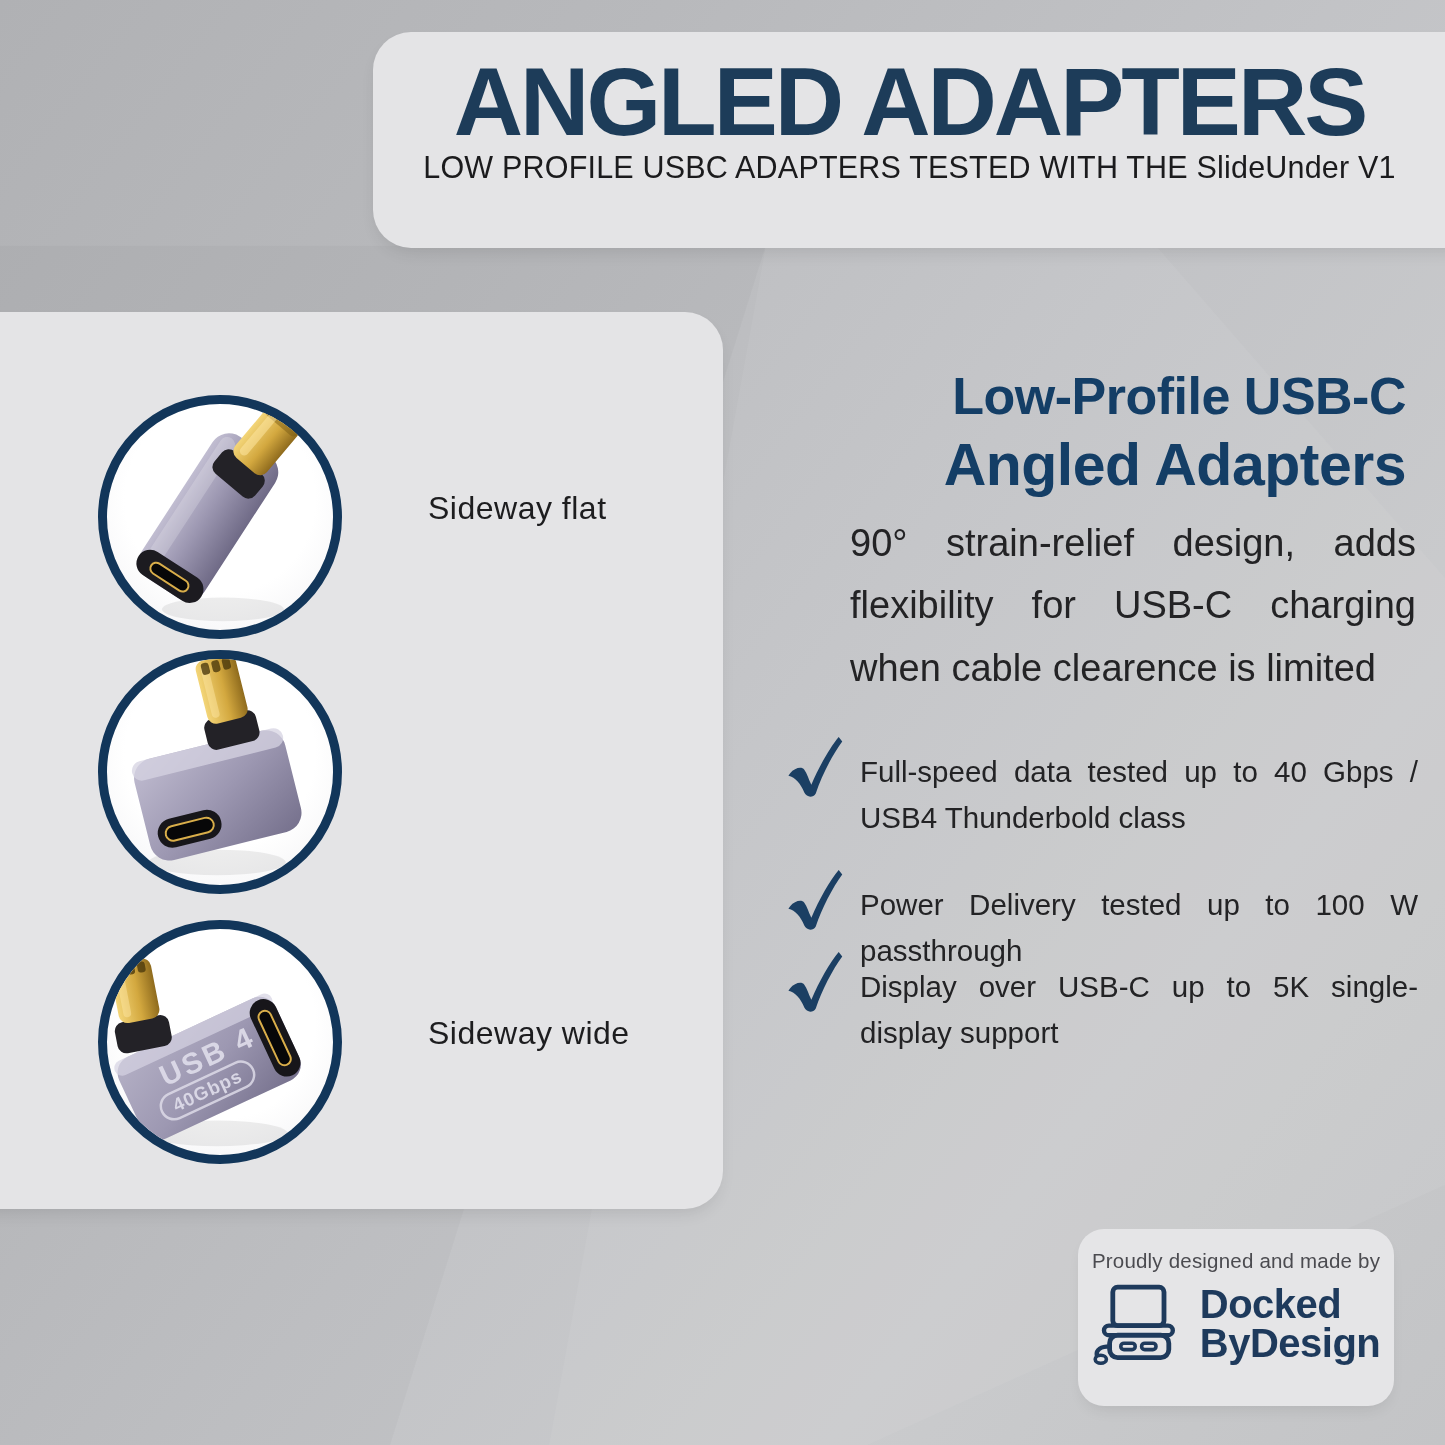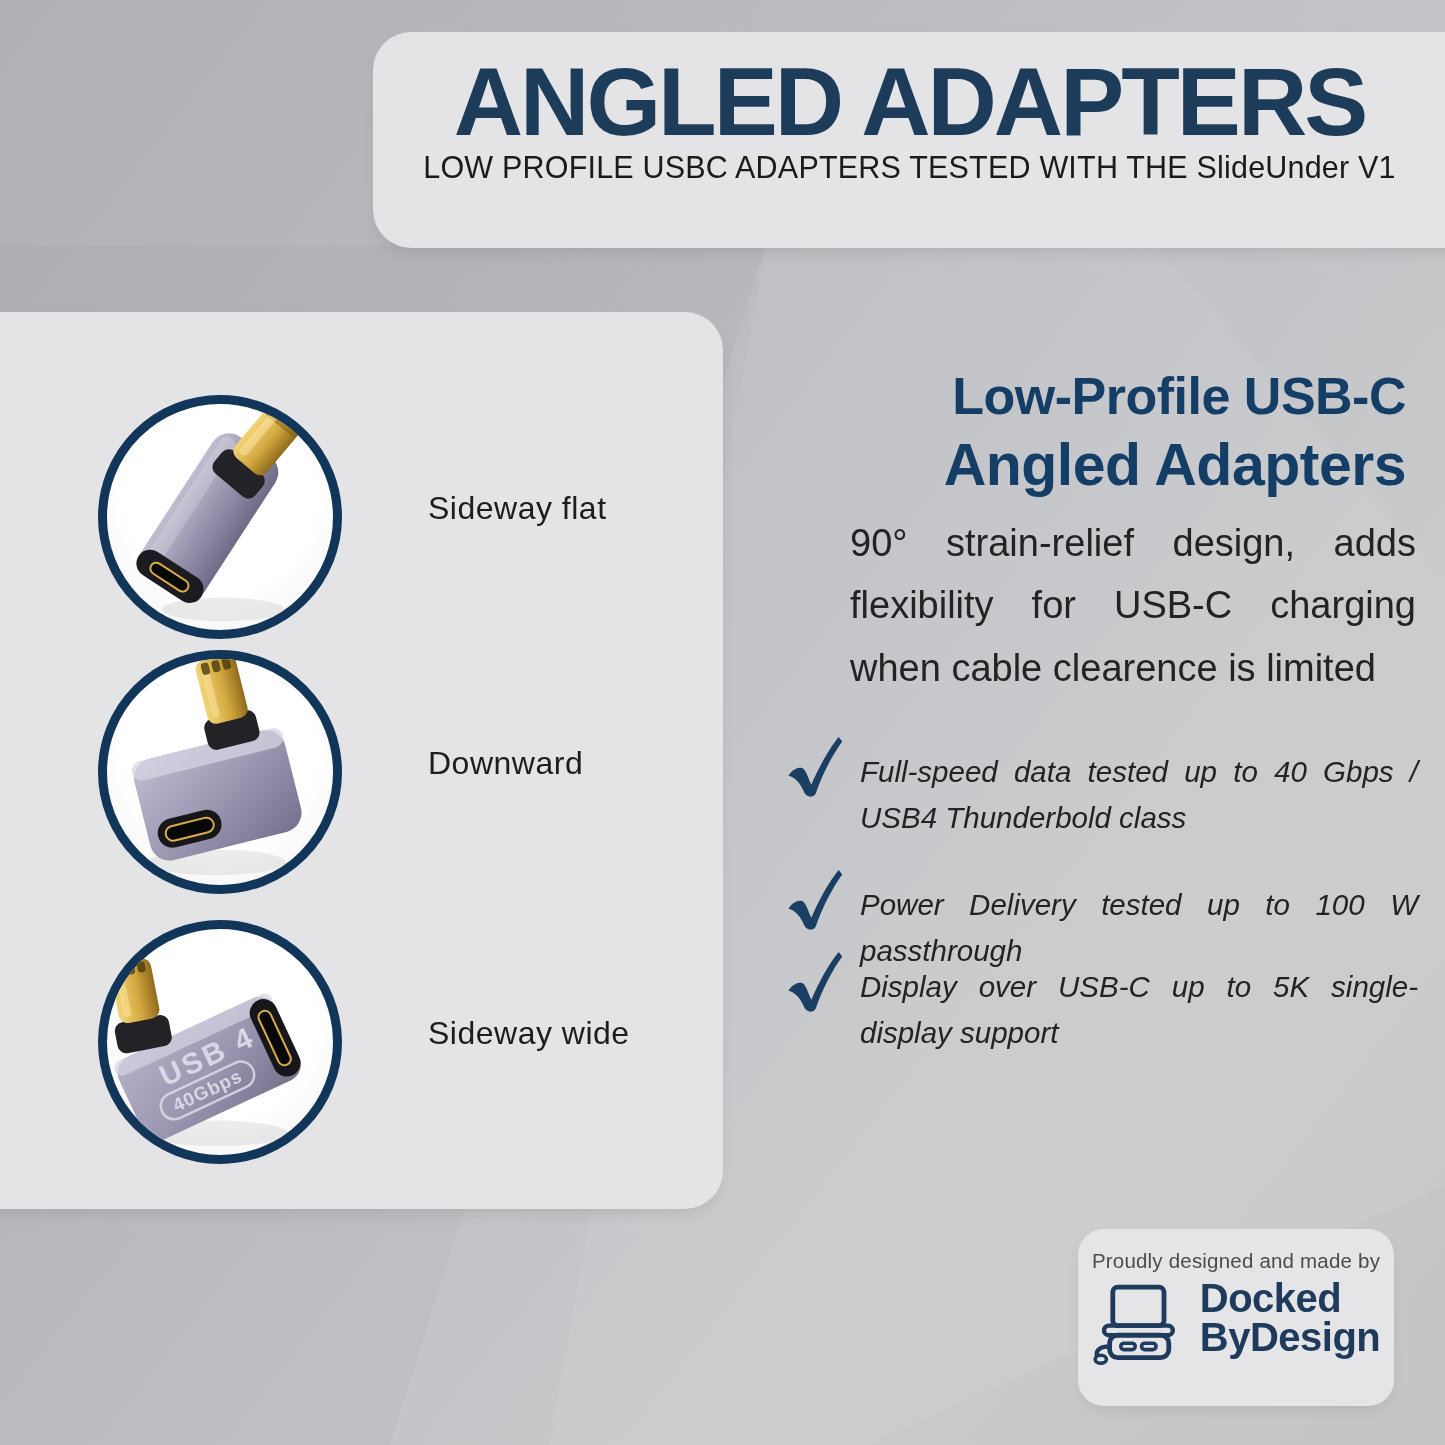--- a/index.html
+++ b/index.html
@@ -57,34 +57,34 @@
   .heading2{font-size:59px;font-weight:700;color:#143e66;line-height:1.1;margin-top:8px;letter-spacing:-.5px;}
   .description{
     position:absolute;left:850px;top:512px;width:566px;
     font-size:38px;line-height:1.64;color:#232325;
     text-align:justify;text-justify:inter-word;
   }
   .bullet{position:absolute;left:784px;width:640px;display:flex;align-items:flex-start;}
   .bullet .check{width:60px;height:72px;flex:0 0 60px;}
   .bullet p{
     margin:18px 0 0 16px;width:558px;font-size:29.5px;line-height:1.55;
-    color:#232325;text-align:justify;text-justify:inter-word;font-style:italic;
+    color:#232325;text-align:justify;text-justify:inter-word;
   }
   .b1{top:731px;} .b2{top:864px;} .b3{top:946px;}
 
   
   .credit{
     position:absolute;left:1078px;top:1229px;width:316px;height:177px;
     background:#e5e5e7;border-radius:26px;
     box-shadow:0 8px 16px -6px rgba(0,0,0,.10);
     display:flex;flex-direction:column;align-items:center;
     padding-top:20px;box-sizing:border-box;
   }
   .credit-tagline{font-size:20.5px;color:#4b4b50;letter-spacing:.2px;}
-  .credit-row{display:flex;margin-top:6px;}
+  .credit-row{display:flex;align-items:center;margin-top:6px;}
   .credit-row svg{width:96px;height:90px;}
   .brand{margin-left:12px;line-height:.98;}
   .brand div{font-size:40px;font-weight:700;color:#1e3a5c;letter-spacing:-.5px;}
 </style>
 </head>
 <body>
 
 <div id="canvas">
   <div class="facet light"></div>
   <div class="facet dark"></div>
@@ -149,21 +149,20 @@
         <rect x="122" y="2" width="42" height="66" rx="9" fill="url(#a2gold)"></rect>
         <rect x="127" y="8" width="8" height="54" rx="4" fill="#ffe9a8" opacity="0.45"></rect>
         <rect x="128" y="5" width="8" height="12" rx="3" fill="#4c390c" opacity="0.8"></rect>
         <rect x="139" y="5" width="8" height="12" rx="3" fill="#4c390c" opacity="0.8"></rect>
         <rect x="150" y="5" width="8" height="12" rx="3" fill="#4c390c" opacity="0.8"></rect>
         <rect x="44" y="150" width="66" height="30" rx="15" fill="#17161a"></rect>
         <rect x="52" y="158" width="50" height="15" rx="7.5" fill="#070708" stroke="#d9ae4a" stroke-width="2"></rect>
       </g>
     </svg>
   </div>
-  <div class="product-label l2">Downward</div>
 
   <div class="circle c3">
     <svg viewBox="0 0 230 230">
       <defs>
         <linearGradient id="a3body" x1="0" y1="0" x2="1" y2="1">
           <stop offset="0" stop-color="#b5b1c6"></stop>
             <stop offset="0.5" stop-color="#9d98b2"></stop>
             <stop offset="1" stop-color="#746f8b"></stop>
         </linearGradient>
         <linearGradient id="a3gold" x1="0" y1="0" x2="1" y2="0">

